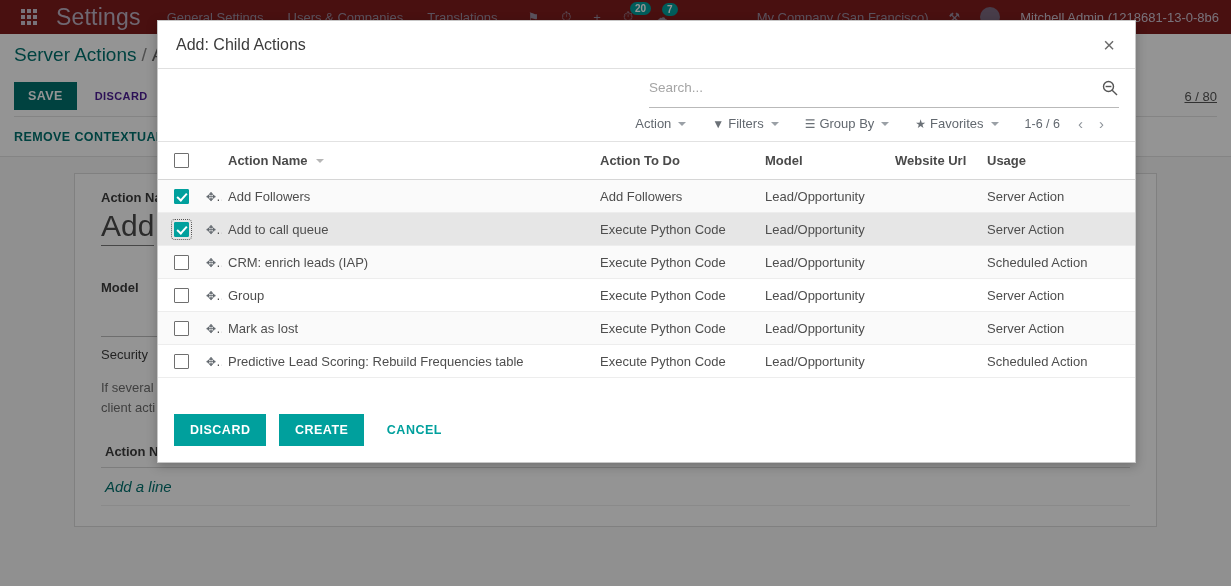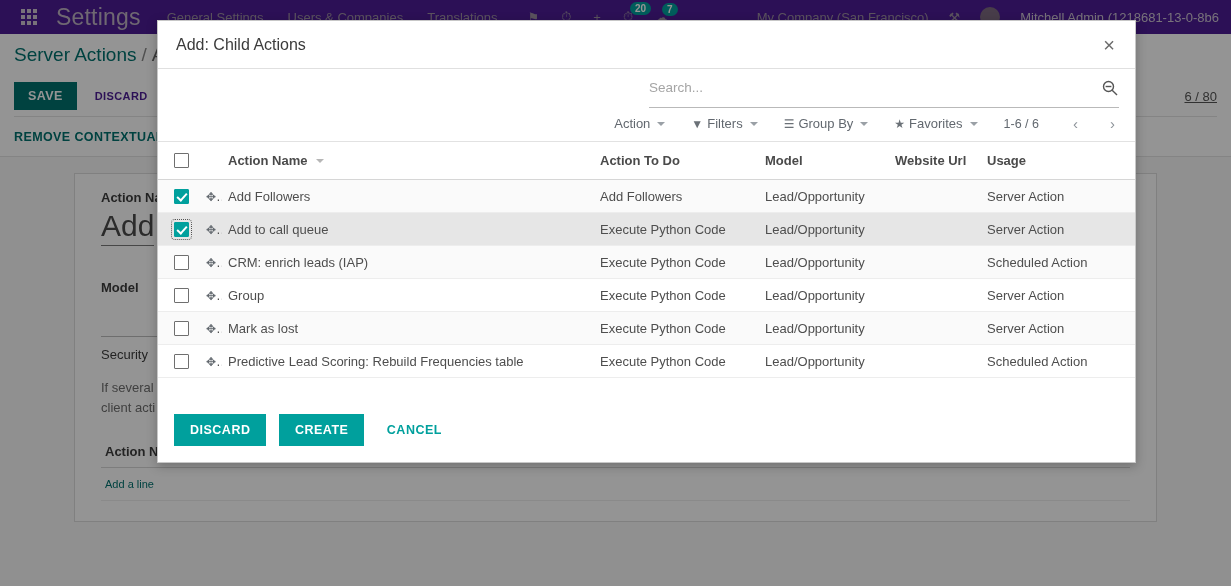--- a/index.html
+++ b/index.html
@@ -11,21 +11,21 @@
     background: #ffffff;
   }
 
   
   .app {
     position: absolute; inset: 0;
     background: #f9f9f9;
   }
   .navbar {
     height: 34px;
-    background: #4c1d95;
+    background: #7f1d1d;
     display: flex; align-items: center;
     padding: 8px 8px;
     color: #e6dfe8;
     position: relative;
   }
   .apps-grid {
     width: 42px; display: flex; align-items: center; justify-content: center;
     cursor: pointer;
   }
   .grid-icon {
@@ -103,22 +103,23 @@
   }
   .f-check-row { margin-top: 10px; font-size: 13px; color: #3d3d3d; }
   .f-note { font-size: 13px; color: #6f6f6f; line-height: 20px; margin-top: 16px;}
   .o2m-head {
     display: grid;
     grid-template-columns: 200px 200px 200px 200px 1fr;
     font-size: 13px; font-weight: bold; color: #3d3d3d;
     padding: 8px 4px; border-bottom: 1px solid #d8d8d8; margin-top: 18px;
   }
   .o2m-addline {
-    padding: 10px 4px; font-size: 11px; color: #00726f; cursor: pointer;
+    padding: 10px 4px; font-size: 15px; color: #00726f; cursor: pointer;
     border-bottom: 1px solid #eee;
+    font-style: italic;
   }
 
   
   .backdrop {
     position: absolute; inset: 0;
     background: rgba(0,0,0,0.42);
   }
 
   
   .modal {
@@ -153,34 +154,34 @@
   .search-input {
     flex: 1; border: none; outline: none;
     font-size: 13.5px; color: #333; background: transparent;
     padding: 3px 0;
   }
   .search-input::placeholder { color: #a5a5a5; }
   .search-ic { width: 18px; height: 18px; color: #555; flex: 0 0 auto;}
 
   .tools-row {
     display: flex; align-items: center;
-    padding: 8px 14px 10px;
+    padding: 8px 25px 10px;
     border-bottom: 1px solid #e2e2e2;
   }
   .tool {
     display: flex; align-items: center; gap: 4px;
     font-size: 13px; color: #62686f; margin-right: 26px;
     cursor: pointer; white-space: nowrap;
   }
   .tool .caret {
     width:0;height:0;border-left:4px solid transparent;border-right:4px solid transparent;
     border-top:4px solid #9aa0a6; margin-left:3px;
   }
   .tool-ic { font-size: 12px; color: #6b7177; }
-  .tools-right { margin-left: auto; display: flex; align-items: center; gap: 20px; justify-content: center;}
+  .tools-right { margin-left: auto; display: flex; align-items: center; gap: 4px; justify-content: center;}
   .pager-txt { font-size: 12.5px; color: #62686f; margin-right: 8px;}
   .pager-btn {
     background:none;border:none;cursor:pointer;color:#8d9399;font-size:15px;
     padding: 0 6px; line-height:1;
   }
 
   .tbl-wrap { flex: 1 1 auto; overflow: hidden; }
   table.lst { width: 100%; border-collapse: collapse; table-layout: fixed;}
   table.lst th {
     font-size: 13px; color: #4a4a4a; font-weight: bold;

